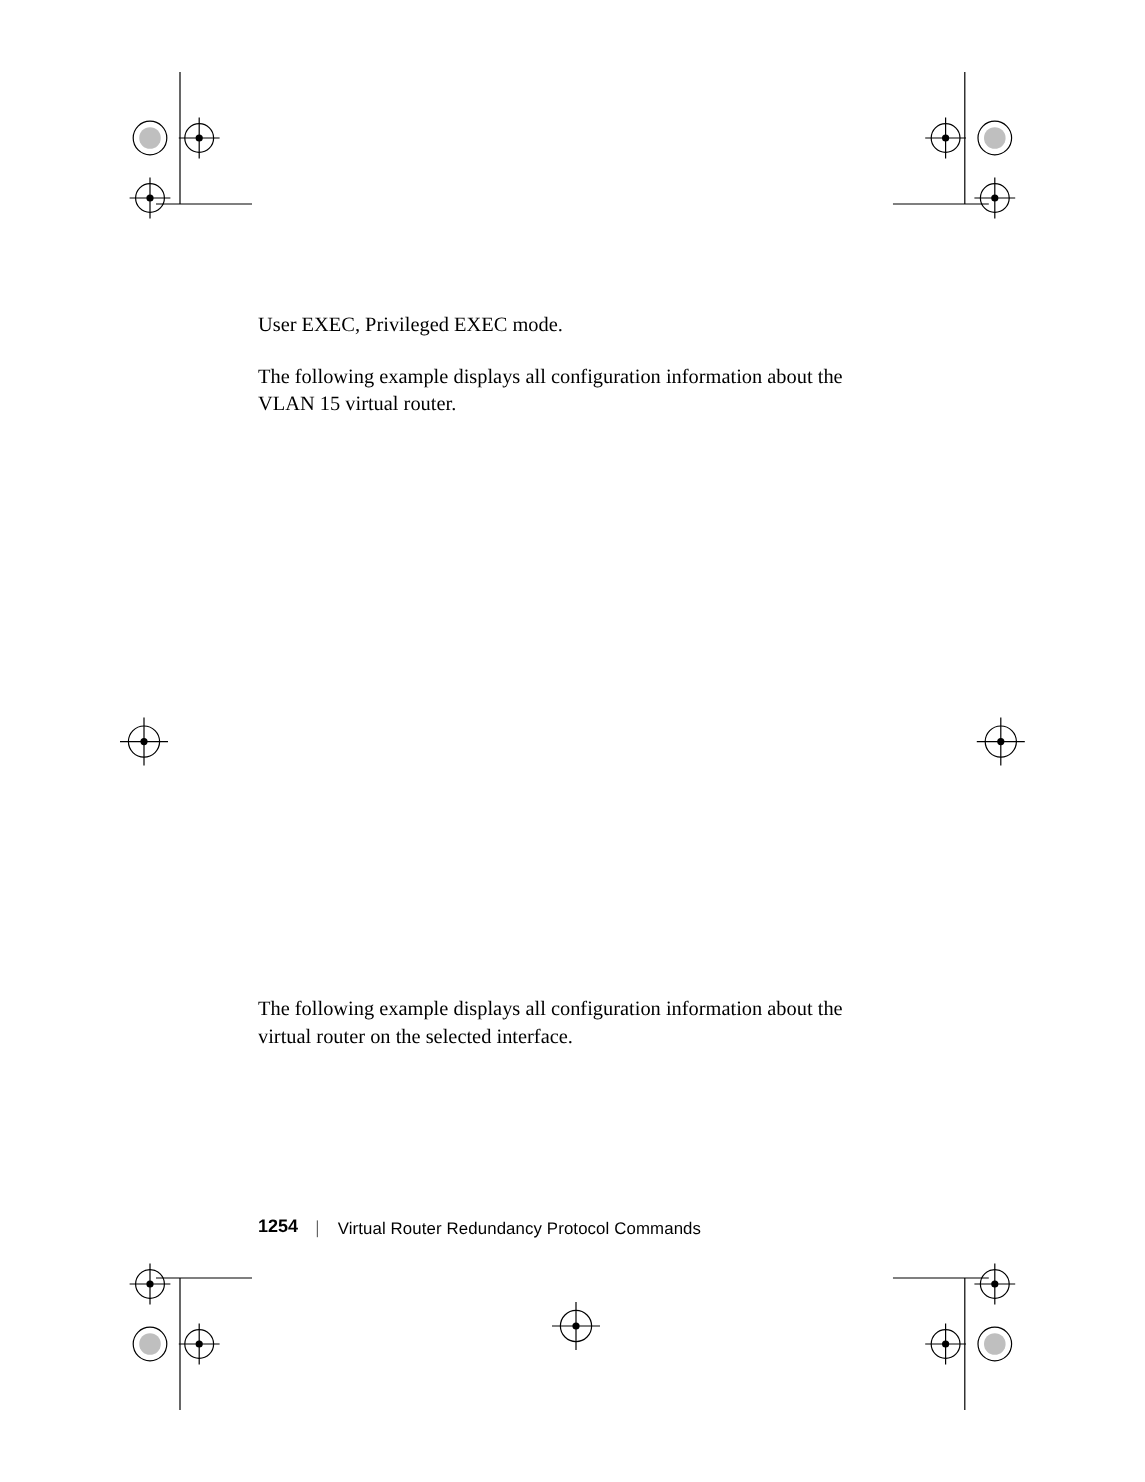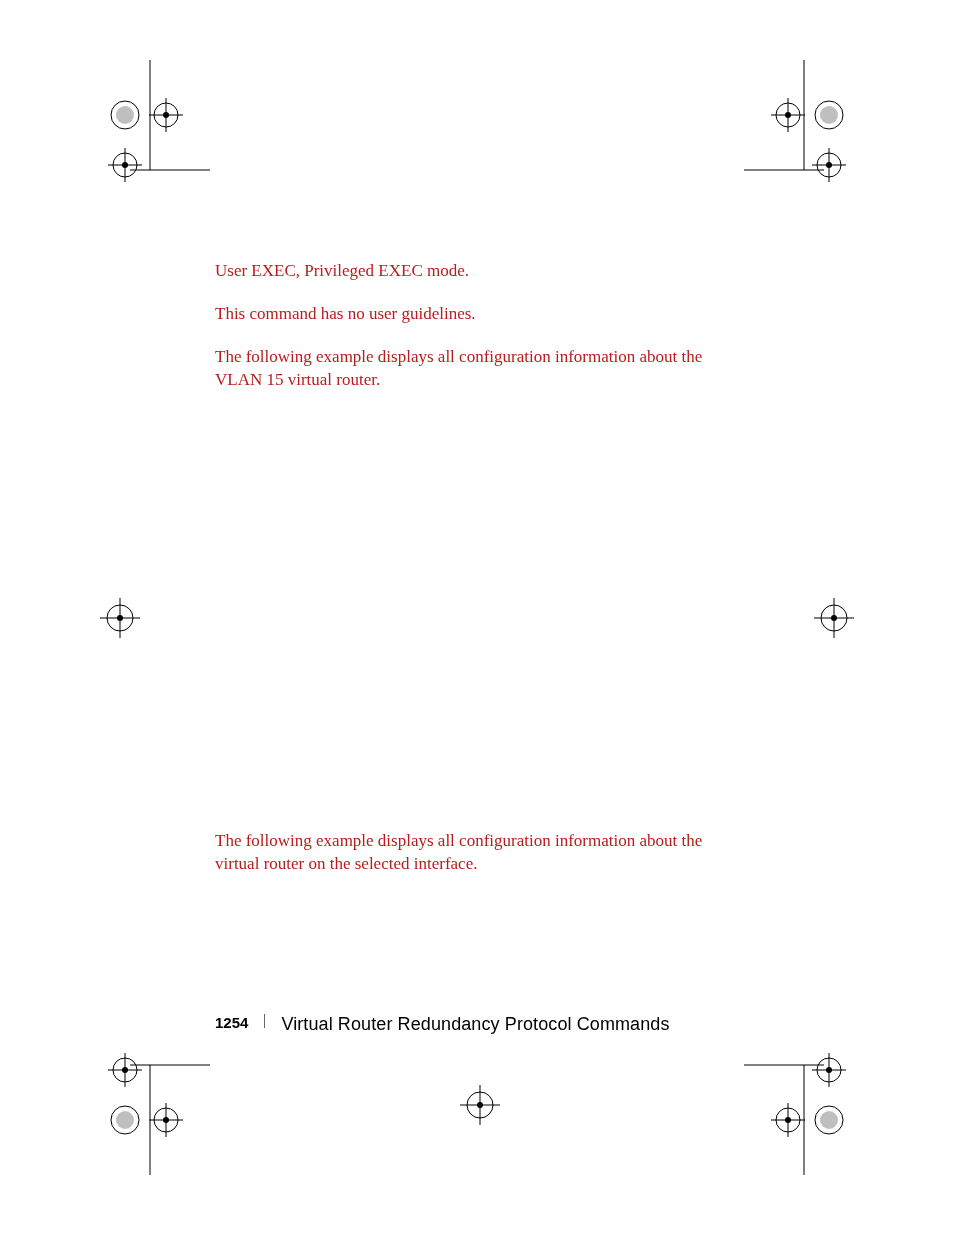--- a/index.html
+++ b/index.html
@@ -25,49 +25,49 @@
     font-size: 18px;
     letter-spacing: -0.2px;
     margin: 0 0 4px 0;
     color: #000;
   }
   .body-text {
     font-family: Georgia, 'Times New Roman', serif;
     font-size: 17px;
     line-height: 1.35;
     margin: 0 0 20px 0;
-    color: #b91c1c;
+    color: #000000;
   }
   .para2-wrap {
     position: absolute;
     left: 215px;
     top: 830px;
     width: 520px;
   }
   .footer {
     position: absolute;
     left: 215px;
     top: 1014px;
     display: flex;
-    align-items: flex-start;
+    align-items: flex-end;
     gap: 16px;
     font-family: Arial, Helvetica, sans-serif;
   }
   .page-num {
     font-weight: bold;
     font-size: 15px;
   }
   .footer-sep {
     width: 1px;
     height: 14px;
     background: #000;
     opacity: 0.6;
   }
   .footer-title {
-    font-size: 18px;
+    font-size: 14px;
     letter-spacing: 0.1px;
   }
 
   
   .mark {
     position: absolute;
     pointer-events: none;
   }
   .mark svg { display: block; }
 
@@ -190,21 +190,20 @@
     <circle cx="30" cy="30" r="13" fill="none" stroke="#000" stroke-width="1"></circle>
     <line x1="30" y1="10" x2="30" y2="50" stroke="#000" stroke-width="1"></line>
     <line x1="10" y1="30" x2="50" y2="30" stroke="#000" stroke-width="1"></line>
     <circle cx="30" cy="30" r="3" fill="#000"></circle>
   </svg>
 </div>
 
 <div class="content">
   <p class="body-text">User EXEC, Privileged EXEC mode.</p>
 
-  <p class="body-text">This command has no user guidelines.</p>
 
   <p class="body-text">The following example displays all configuration information about the VLAN 15 virtual router.</p>
 </div>
 
 <div class="para2-wrap">
   <p class="body-text">The following example displays all configuration information about the virtual router on the selected interface.</p>
 </div>
 
 <div class="footer">
   <span class="page-num">1254</span>

